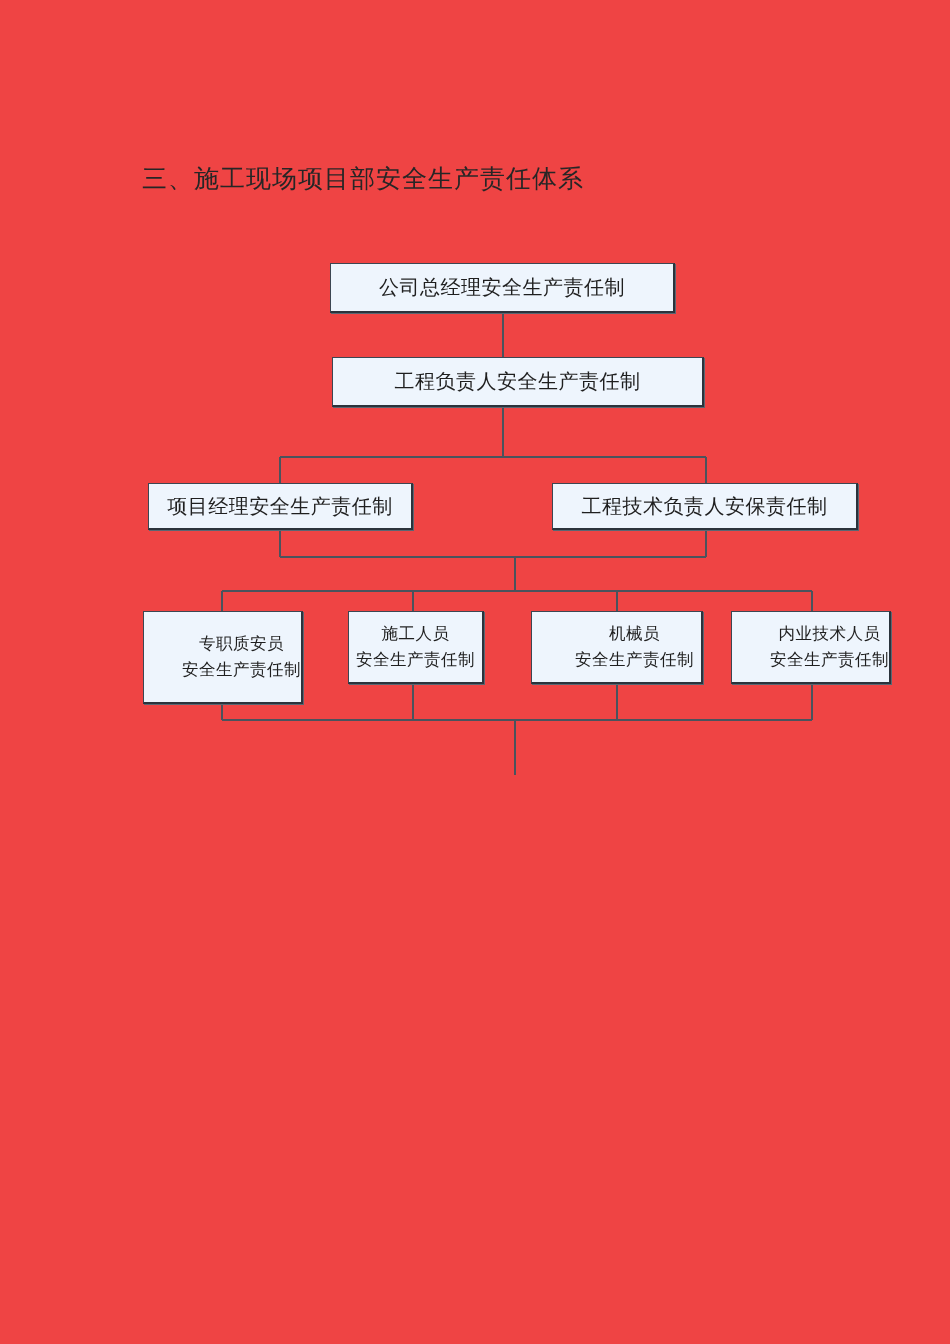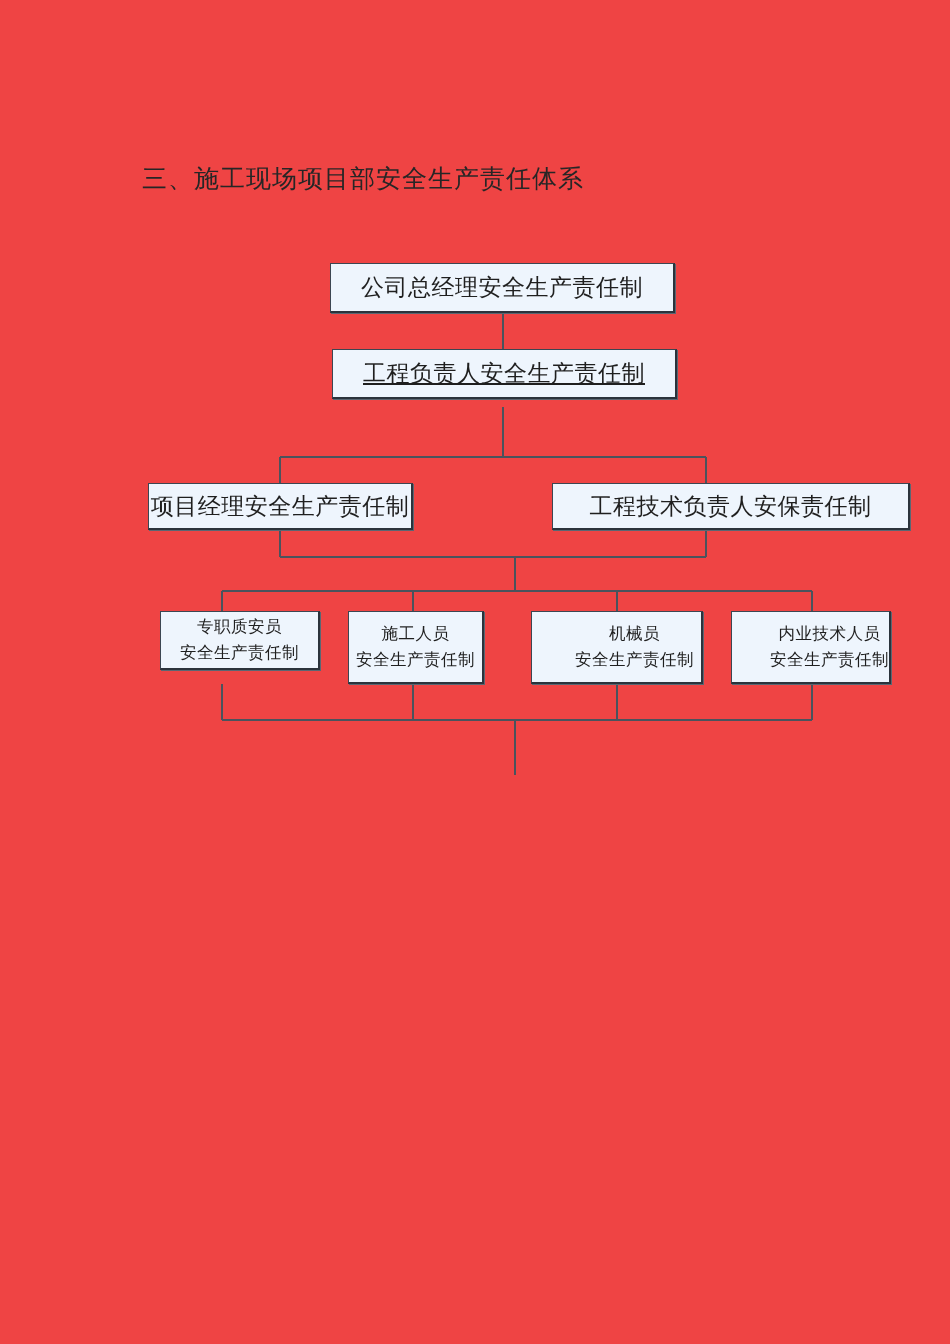--- a/index.html
+++ b/index.html
@@ -57,21 +57,21 @@
     border: 1px solid #3c4652;
     border-right-width: 2px;
     border-bottom-width: 2px;
     border-right-color: #2b333c;
     border-bottom-color: #2b333c;
     box-shadow: 1px 1px 0 0 #5b6672;
     display: flex;
     align-items: center;
     justify-content: center;
     text-align: center;
-    font-size: 23px;
+    font-size: 20px;
     line-height: 25px;
     color: #1f1f1f;
     letter-spacing: 0.5px;
     font-family: "Liberation Serif", "DejaVu Serif", serif;
   }
   .node .label {
     display: block;
     white-space: pre-line;
   }
   .node.two-line {
@@ -116,33 +116,33 @@
         <line x1="222" y1="720" x2="812" y2="720"></line>
 
         <line x1="515" y1="720" x2="515" y2="775"></line>
       </g>
     </svg>
 
     <div class="node" style="left:330px; top:263px; width:345px; height:50px;">
       <span class="label">公司总经理安全生产责任制</span>
     </div>
 
-    <div class="node" style="left:332px; top:349px; width:345px; height:50px;text-decoration:underline;">
+    <div class="node" style="left:332px; top:357px; width:372px; height:50px;">
       <span class="label">工程负责人安全生产责任制</span>
     </div>
 
     <div class="node" style="left:148px; top:483px; width:265px; height:47px;">
       <span class="label">项目经理安全生产责任制</span>
     </div>
 
-    <div class="node" style="left:552px; top:483px; width:358px; height:47px;">
+    <div class="node" style="left:552px; top:483px; width:306px; height:47px;">
       <span class="label">工程技术负责人安保责任制</span>
     </div>
 
-    <div class="node two-line" style="left:160px; top:611px; width:160px; height:59px;">
+    <div class="node two-line" style="left:143px; top:611px; width:160px; height:93px;justify-content:flex-end;">
       <span class="label">专职质安员
 安全生产责任制</span>
     </div>
 
     <div class="node two-line" style="left:348px; top:611px; width:136px; height:73px;">
       <span class="label">施工人员
 安全生产责任制</span>
     </div>
 
     <div class="node two-line" style="left:531px; top:611px; width:172px; height:73px;padding-left:36px;">

